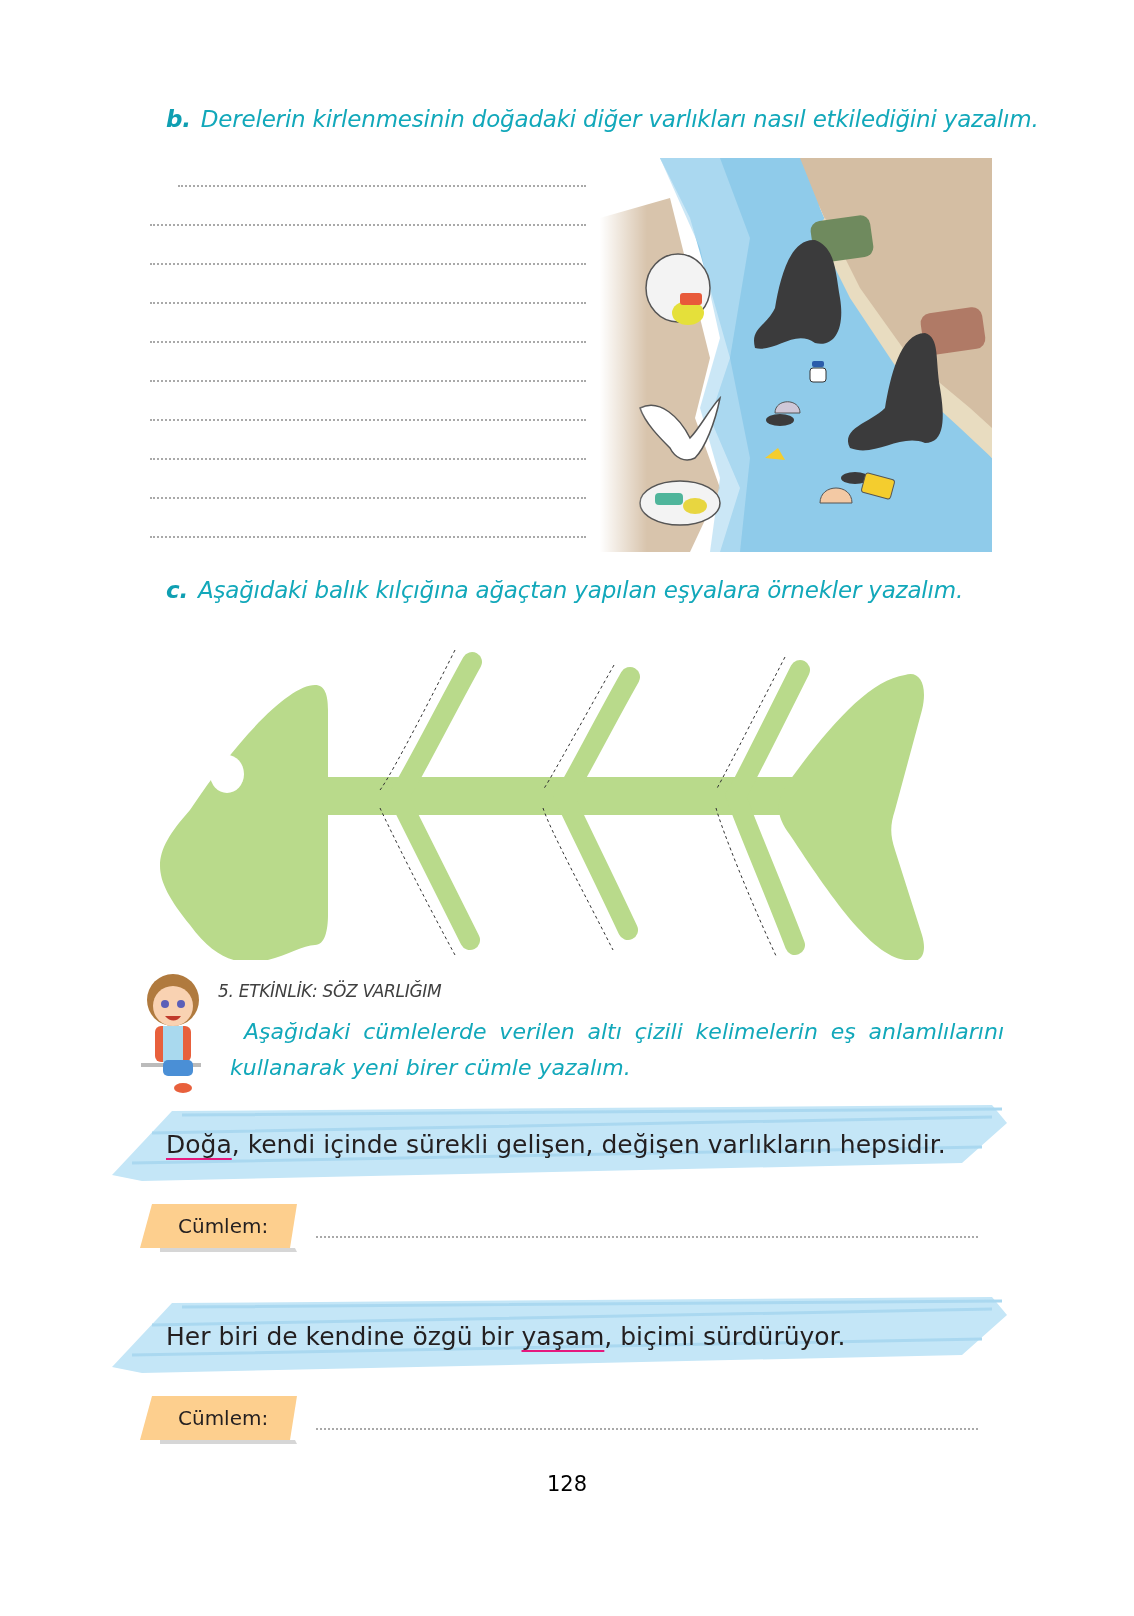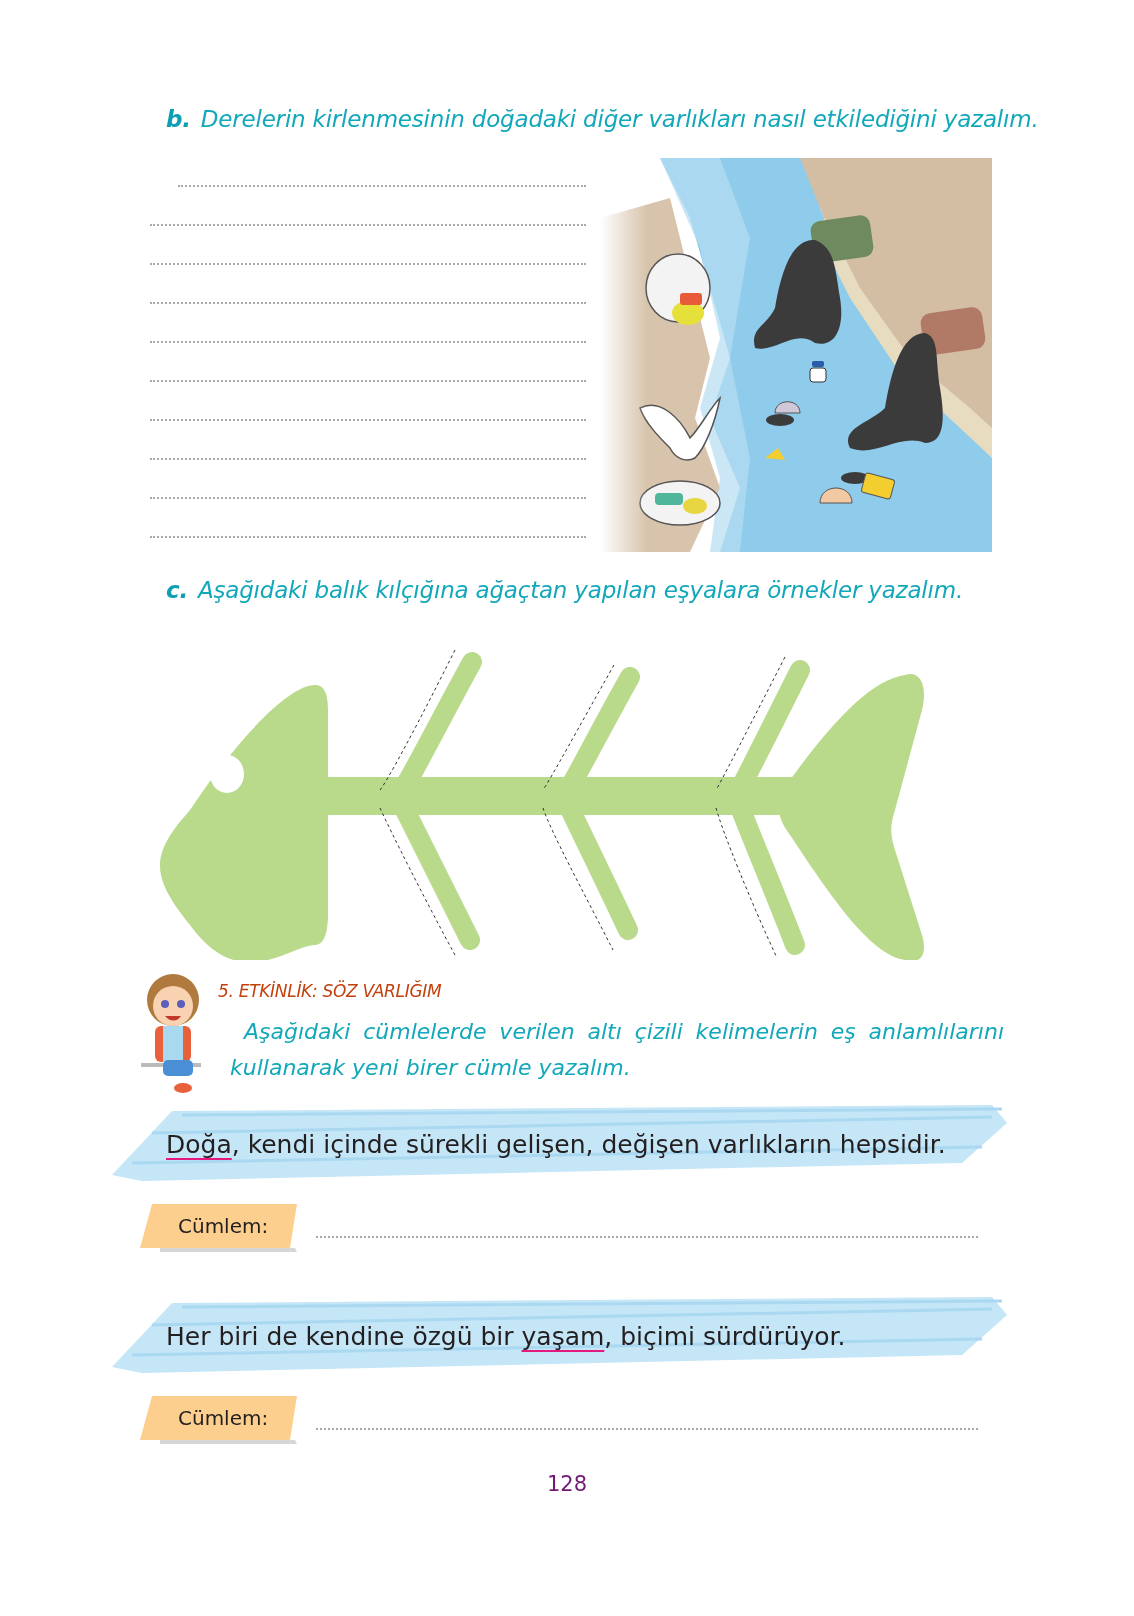--- a/index.html
+++ b/index.html
@@ -9,30 +9,30 @@
 
   .task-title { color: #12a8ba; font-style: italic; font-size: 23px; letter-spacing: -0.2px; white-space: nowrap; }
   .task-letter { font-weight: bold; margin-right: 10px; color: #0f9fb2; }
 
   .dotline { position: absolute; height: 0; border-bottom: 2px dotted #a9a9a9; }
 
   .illustration { position: absolute; left: 600px; top: 158px; width: 392px; height: 394px; }
 
   .fish { position: absolute; left: 150px; top: 640px; width: 810px; height: 320px; }
 
-  .activity-head { color: #c2410c; font-style: italic; font-size: 17px; letter-spacing: -0.3px; white-space: nowrap; }
+  .activity-head { color: #404040; font-style: italic; font-size: 17px; letter-spacing: -0.3px; white-space: nowrap; }
   .activity-text { color: #12a8ba; font-style: italic; font-size: 22px; line-height: 36px; text-align: justify; }
 
   .scribble { position: absolute; }
   .sentence { position: absolute; font-size: 25px; color: #231f20; white-space: nowrap; }
   .ul { text-decoration: underline; text-decoration-color: #e5187d; text-decoration-thickness: 2px; text-underline-offset: 5px; }
 
   .tag { position: absolute; width: 150px; height: 44px; }
   .tag .label { position: absolute; left: 38px; top: 10px; font-size: 20px; color: #231f20; }
-  .page-num { position: absolute; left: 0; width: 1134px; top: 1472px; text-align: center; font-size: 21px; color: #701a75; }
+  .page-num { position: absolute; left: 0; width: 1134px; top: 1472px; text-align: center; font-size: 21px; color: #000000; }
 </style>
 </head>
 <body>
 
 <div class="abs task-title" style="left:166px; top:106px;">
   <span class="task-letter">b.</span><span>Derelerin kirlenmesinin doğadaki diğer varlıkları nasıl etkilediğini yazalım.</span>
 </div>
 
 <div>
   <div class="dotline" style="left:178px; top:185px; width:408px;"></div>

